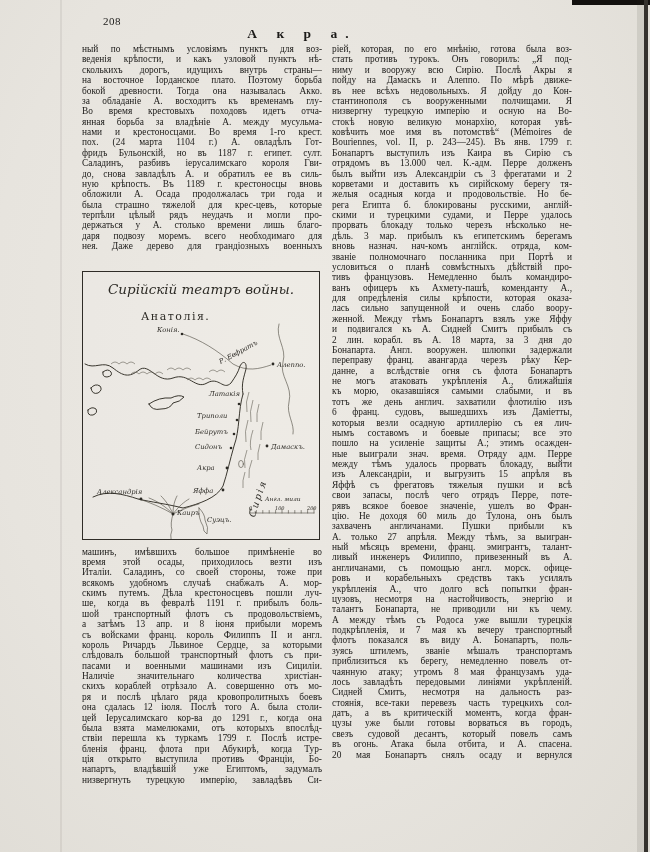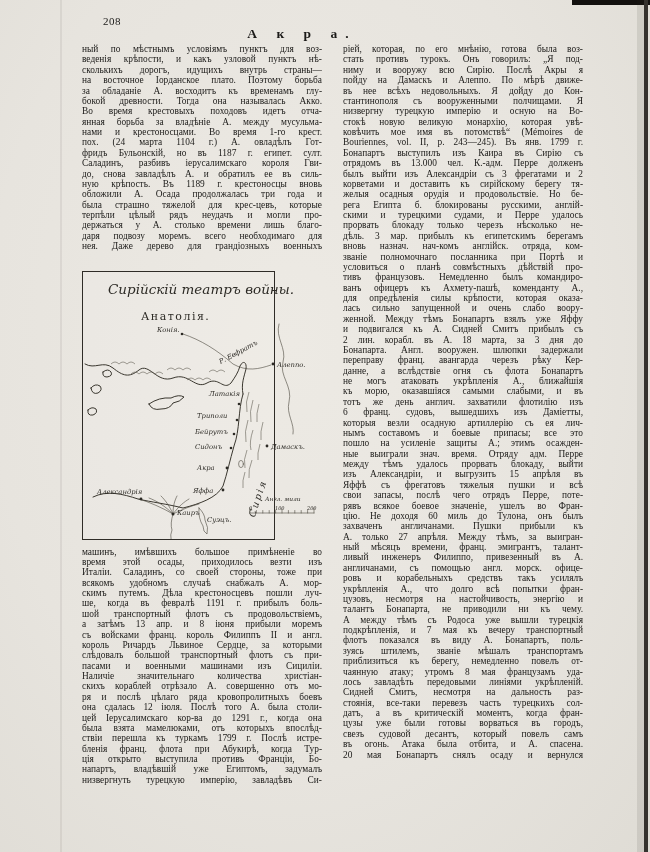--- a/index.html
+++ b/index.html
@@ -14,30 +14,30 @@
   .edge-top{position:absolute;top:0;left:572px;width:78px;height:5px;background:#13110f;}
   .edge-right{position:absolute;top:0;left:644px;width:4px;height:852px;background:#35322e;}
   .edge-right-soft{position:absolute;top:0;left:637px;width:7px;height:852px;background:rgba(40,35,30,0.10);}
   .edge-left-soft{position:absolute;top:0;left:60px;width:2px;height:852px;background:rgba(40,35,30,0.07);}
 
   .header{position:absolute;top:14px;left:0;width:644px;height:18px;}
   .pagenum{position:absolute;left:103px;top:1px;font-size:11px;letter-spacing:0.5px;}
   .pagetitle{position:absolute;left:0;right:40px;top:0;text-align:center;
     font-weight:bold;font-size:13.5px;letter-spacing:8px;margin-top:12px;}
 
-  .cols{position:absolute;top:44px;left:82px;display:flex;gap:21px;align-items:flex-start;}
+  .cols{position:absolute;top:44px;left:82px;display:flex;gap:10px;align-items:flex-start;}
   .col{width:240px;}
   .jline{
     width:240px;font-size:9.4px;line-height:10.38px;
     text-align:justify;text-align-last:justify;
     word-spacing:0.2px;
   }
 
   .figure{
-    width:193px;height:269px;margin:19px 12px 7px 0;
+    width:238px;height:269px;margin:19px 12px 7px 0;
     border:1px solid #2f2c27;box-sizing:border-box;
     background:rgba(255,255,255,0.10);
   }
   .figure svg{display:block;}
   .map-stroke{stroke:#3a372f;fill:none;stroke-width:1;stroke-linecap:round;stroke-linejoin:round;}
   .map-thin{stroke:#4a463d;fill:none;stroke-width:0.6;stroke-linecap:round;}
   .map-hill{stroke:#575247;fill:none;stroke-width:0.55;}
   .map-dot{fill:#2c2a25;}
   .map-title{font-family:"DejaVu Serif",serif;font-style:italic;font-size:13.5px;fill:#2c2a25;}
   .map-region{font-family:"DejaVu Serif",serif;font-size:11px;letter-spacing:1.5px;fill:#2c2a25;}
@@ -62,22 +62,22 @@
   </div>
 
   <div class="cols">
 
     <div class="col">
       <div>
           <div class="jline">ный по мѣстнымъ условіямъ пунктъ для воз-</div>
           <div class="jline">веденія крѣпости, и какъ узловой пунктъ нѣ-</div>
           <div class="jline">сколькихъ дорогъ, идущихъ внутрь страны—</div>
           <div class="jline">на восточное Іорданское плато. Поэтому борьба</div>
+          <div class="jline">бокой древности. Тогда она называлась Акко.</div>
           <div class="jline">за обладаніе А. восходитъ къ временамъ глу-</div>
-          <div class="jline">бокой древности. Тогда она называлась Акко.</div>
           <div class="jline">Во время крестовыхъ походовъ идетъ отча-</div>
           <div class="jline">янная борьба за владѣніе А. между мусульма-</div>
           <div class="jline">нами и крестоносцами. Во время 1-го крест.</div>
           <div class="jline">пох. (24 марта 1104 г.) А. овладѣлъ Гот-</div>
           <div class="jline">фридъ Бульонскій, но въ 1187 г. египет. султ.</div>
           <div class="jline">Саладинъ, разбивъ іерусалимскаго короля Гви-</div>
           <div class="jline">до, снова завладѣлъ А. и обратилъ ее въ силь-</div>
           <div class="jline">ную крѣпость. Въ 1189 г. крестоносцы вновь</div>
           <div class="jline">обложили А. Осада продолжалась три года и</div>
           <div class="jline">была страшно тяжелой для крес-цевъ, которые</div>
@@ -205,21 +205,21 @@
           <div class="jline">въ нее всѣхъ недовольныхъ. Я дойду до Кон-</div>
           <div class="jline">стантинополя съ вооруженными полчищами. Я</div>
           <div class="jline">низвергну турецкую имперію и осную на Во-</div>
           <div class="jline">стокѣ новую великую монархію, которая увѣ-</div>
           <div class="jline">ковѣчить мое имя въ потомствѣ“ (Mémoires de</div>
           <div class="jline">Bouriennes, vol. II, p. 243—245). Въ янв. 1799 г.</div>
           <div class="jline">Бонапартъ выступилъ изъ Каира въ Сирію съ</div>
           <div class="jline">отрядомъ въ 13.000 чел. К.-адм. Перре долженъ</div>
           <div class="jline">былъ выйти изъ Александріи съ 3 фрегатами и 2</div>
           <div class="jline">корветами и доставить къ сирійскому берегу тя-</div>
-          <div class="jline">желыя осадныя орудія и продовольствіе. Но бе-</div>
+          <div class="jline">желыя осадныя когда и продовольствіе. Но бе-</div>
           <div class="jline">рега Египта б. блокированы русскими, англій-</div>
           <div class="jline">скими и турецкими судами, и Перре удалось</div>
           <div class="jline">прорвать блокаду только черезъ нѣсколько не-</div>
           <div class="jline">дѣль. 3 мар. прибылъ къ египетскимъ берегамъ</div>
           <div class="jline">вновь назнач. нач-комъ англійск. отряда, ком-</div>
           <div class="jline">званіе полномочнаго посланника при Портѣ и</div>
           <div class="jline">условиться о планѣ совмѣстныхъ дѣйствій про-</div>
           <div class="jline">тивъ французовъ. Немедленно былъ командиро-</div>
           <div class="jline">ванъ офицеръ къ Ахмету-пашѣ, коменданту А.,</div>
           <div class="jline">для опредѣленія силы крѣпости, которая оказа-</div>

